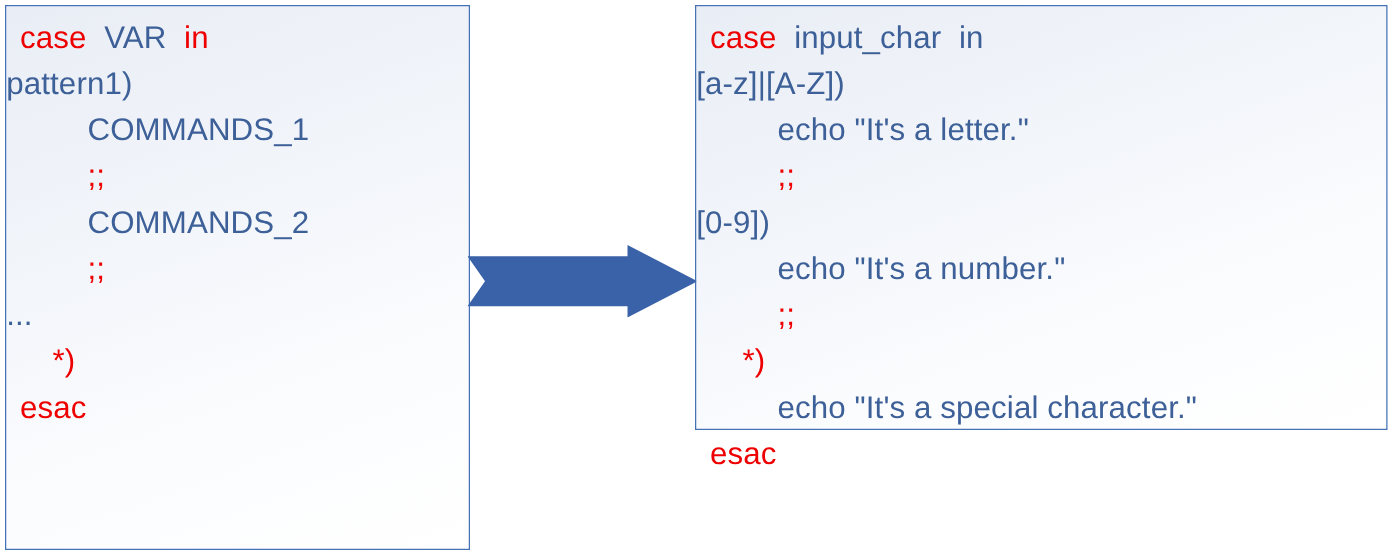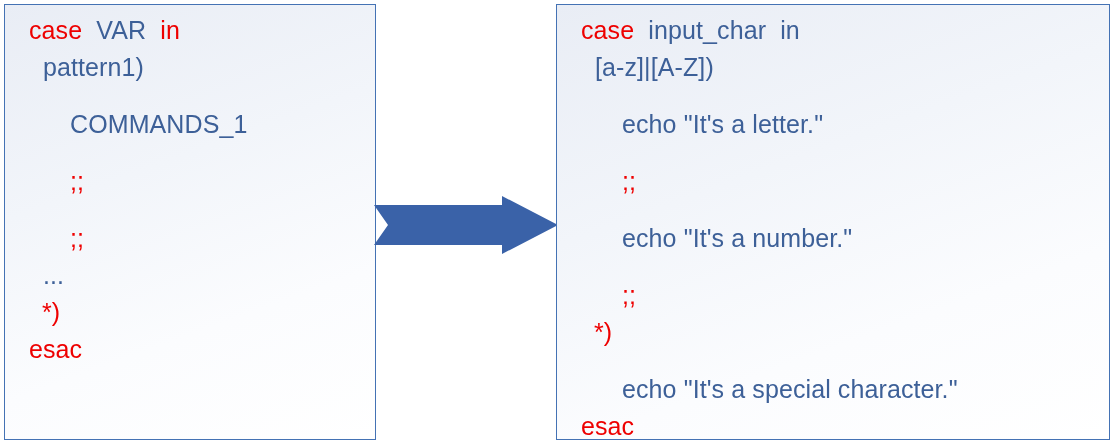--- a/index.html
+++ b/index.html
@@ -14,79 +14,81 @@
     overflow: hidden;
     font-family: "Liberation Sans", sans-serif;
   }
   .code-box {
     position: absolute;
     box-sizing: border-box;
     border: 1.5px solid #4472B4;
     background: linear-gradient(160deg, #e9edf5 0%, #f2f5fa 38%, #fbfcfe 70%, #ffffff 100%);
   }
   #left-box  { left: 4px;   top: 4px; width: 372px; height: 436px; }
-  #right-box { left: 556px; top: 4px; width: 554px; height: 436px; }
+  #right-box { left: 556px; top: 4px; width: 554px; height: 340px; }
 
   .code-lines {
     position: absolute;
     left: 0; top: 0; right: 0; bottom: 0;
     padding-top: 7px;
   }
   .code-line {
     height: 37px;
     line-height: 37px;
     white-space: pre;
     font-size: 25px;
     font-family: "Liberation Sans", sans-serif;
     letter-spacing: 0.1px;
   }
   .tok { white-space: pre; }
   .tok-kw  { color: #EE0000; }
   .tok-id  { color: #3D6098; }
 
   
-  .ind-0 { padding-left: 24px; }
-  .ind-1 { padding-left: 38px; }
-  .ind-2 { padding-left: 65px; margin-top: 20px; }
+  .ind-0 { padding-left: 11px; }
+  .ind-1 { }
+  .ind-2 { padding-left: 65px; }
   .ind-star { padding-left: 37px; }
 
   
   #flow-arrow {
     position: absolute;
     left: 374px;
     top: 196px;
     width: 184px;
     height: 58px;
   }
 </style>
 </head>
 <body>
 
 <div class="code-box" id="left-box">
   <div class="code-lines">
       <div class="code-line ind-0"><span class="tok tok-kw">case</span><span class="tok tok-id">  </span><span class="tok tok-id">VAR</span><span class="tok tok-id">  </span><span class="tok tok-kw">in</span></div>
       <div class="code-line ind-1"><span class="tok tok-id">pattern1)</span></div>
       <div class="code-line ind-2"><span class="tok tok-id">COMMANDS_1</span></div>
       <div class="code-line ind-2"><span class="tok tok-kw">;;</span></div>
+      <div class="code-line ind-2"><span class="tok tok-id">COMMANDS_2</span></div>
       <div class="code-line ind-2"><span class="tok tok-kw">;;</span></div>
       <div class="code-line ind-1"><span class="tok tok-id">...</span></div>
       <div class="code-line ind-star"><span class="tok tok-kw">*)</span></div>
       <div class="code-line ind-0"><span class="tok tok-kw">esac</span></div>
     </div>
 </div>
 
 <svg id="flow-arrow" viewBox="0 0 184 58" xmlns="http://www.w3.org/2000/svg">
   <polygon points="0,9 14,29 0,49 128,49 128,58 184,29 128,0 128,9" fill="#3A62A8"></polygon>
 </svg>
 
 <div class="code-box" id="right-box">
   <div class="code-lines">
       <div class="code-line ind-0"><span class="tok tok-kw">case</span><span class="tok tok-id">  </span><span class="tok tok-id">input_char</span><span class="tok tok-id">  </span><span class="tok tok-id">in</span></div>
       <div class="code-line ind-1"><span class="tok tok-id">[a-z]|[A-Z])</span></div>
       <div class="code-line ind-2"><span class="tok tok-id">echo "It's a letter."</span></div>
       <div class="code-line ind-2"><span class="tok tok-kw">;;</span></div>
+      <div class="code-line ind-1"><span class="tok tok-id">[0-9])</span></div>
       <div class="code-line ind-2"><span class="tok tok-id">echo "It's a number."</span></div>
       <div class="code-line ind-2"><span class="tok tok-kw">;;</span></div>
       <div class="code-line ind-star"><span class="tok tok-kw">*)</span></div>
       <div class="code-line ind-2"><span class="tok tok-id">echo "It's a special character."</span></div>
       <div class="code-line ind-0"><span class="tok tok-kw">esac</span></div>
     </div>
 </div>
 
 </body></html>

